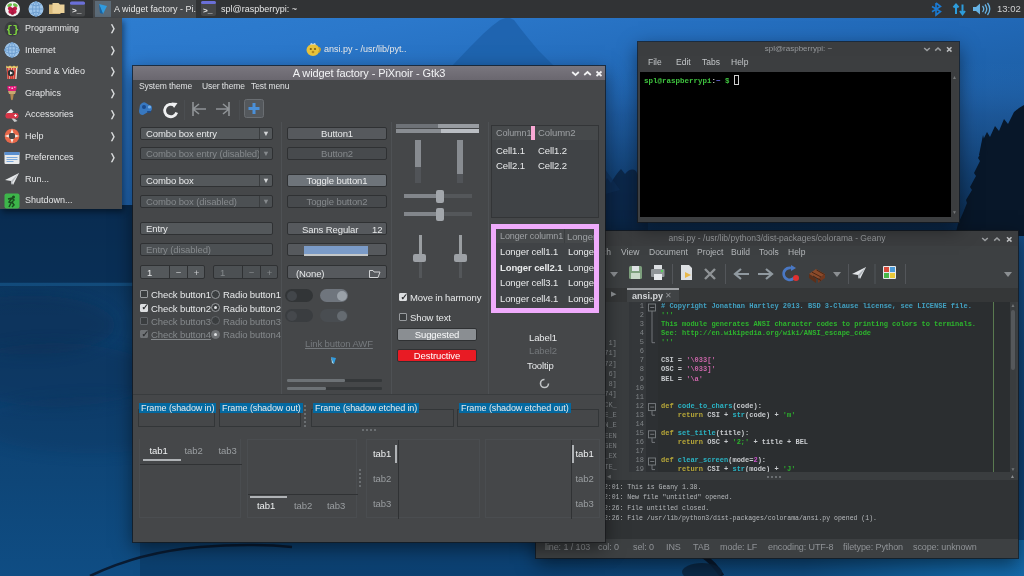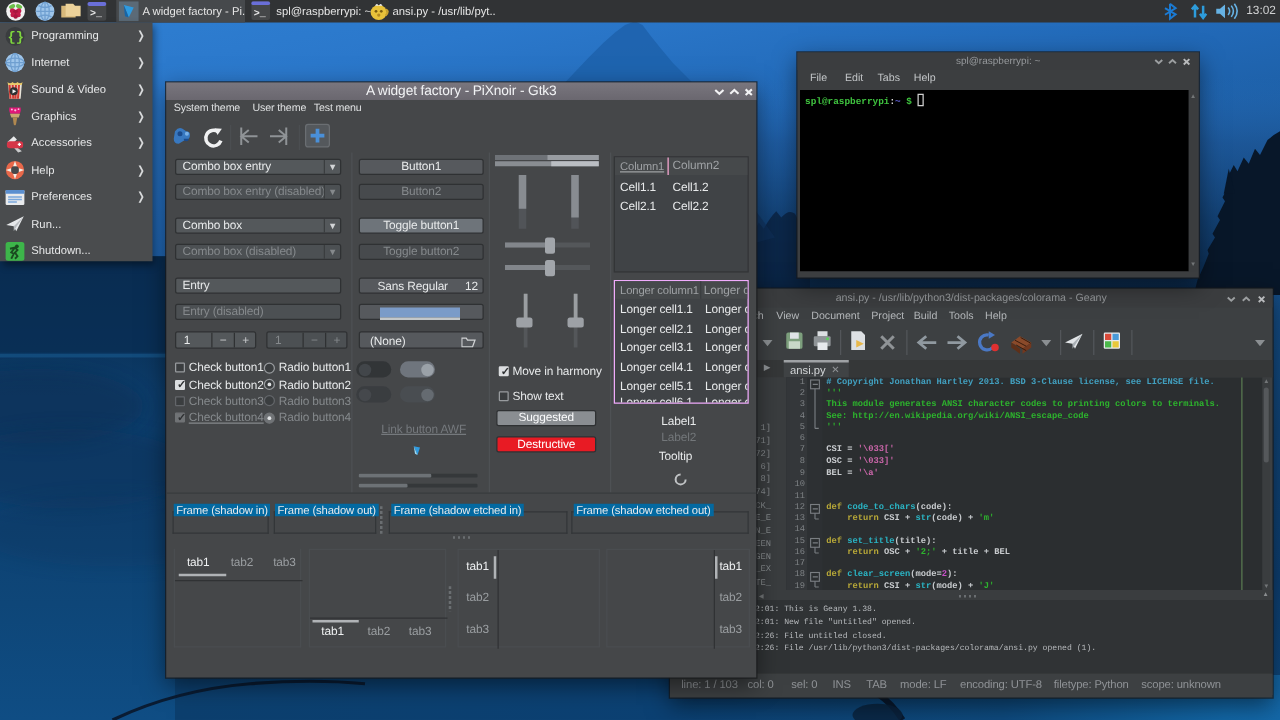--- a/index.html
+++ b/index.html
@@ -141,21 +141,21 @@
         <rect x="1" y="7" width="5" height="5" fill="#4ab84a"></rect>
         <rect x="7" y="7" width="5" height="5" fill="#e8c83a"></rect>
       </g>
     <rect x="369" y="4" width="1" height="20" fill="#53565a"></rect>
     <path d="M468 12 l8 0 l-4 5 z" fill="#8b8f92"></path>
   </svg>
 
   <div class="abs" style="left:0;top:57px;width:482px;height:14px;background:#353738;"></div>
   <div class="abs" style="left:75px;top:59px;color:#8f9396;font-size:7px;">▶</div>
   <div class="abs" style="left:91px;top:57px;width:52px;height:14px;background:#404345;border-top:2px solid #9fa2a5;color:#d2d5d7;font-size:9px;">
-      <span class="abs" style="left:5px;top:1px;">ansi.py</span>
+      <span class="abs" style="left:5px;top:1px;font-weight:bold;">ansi.py</span>
       <span class="abs" style="left:38px;top:1px;color:#909396;font-size:8px;">✕</span>
     </div>
 
   <div class="abs" style="left:0;top:71px;width:93px;height:170px;background:#3a3d3f;font-family:'Liberation Mono',monospace;font-size:7px;color:#84888b;">
     <div class="abs" style="left:64px;top:36px;line-height:10.3px;white-space:pre;">  1]
  71]
  72]
   6]
   8]
  74]
@@ -385,34 +385,34 @@
   <div class="abs" style="left:321px;top:187.5px;width:13px;height:8px;background:#9da1a6;border-radius:2px;"></div>
   <div class="cb on" style="left:266px;top:227px;"></div>
     <span class="lbl" style="left:277px;top:226px;">Move in harmony</span>
   <div class="cb" style="left:266px;top:247px;"></div>
     <span class="lbl" style="left:277px;top:246px;">Show text</span>
   <div class="btn" style="left:264px;top:262px;width:80px;background:#8a8e92;color:#fafbfc;">Suggested</div>
   <div class="btn" style="left:264px;top:283px;width:80px;background:#e81b24;color:#ffffff;">Destructive</div>
 
   <div class="abs" style="left:358px;top:58.5px;width:108px;height:93.5px;background:#404346;border:1px solid #333537;">
     <div class="th" style="left:0;top:0;width:106px;height:14px;"></div>
-    <div class="th" style="left:0;top:0;width:43px;height:14px;line-height:14px;padding-left:4px;border-right:1px solid #f9a8d4;text-decoration:underline;">Column1</div>
+    <div class="th" style="left:0;top:0;width:43px;height:14px;line-height:14px;padding-left:4px;border-right:4px solid #f9a8d4;">Column1</div>
     <span class="lbl" style="left:46px;top:1.5px;color:#9ea1a4;">Column2</span>
     <span class="lbl" style="left:4px;top:19px;">Cell1.1</span>
       <span class="lbl" style="left:46px;top:19px;">Cell1.2</span>
     <span class="lbl" style="left:4px;top:34.5px;">Cell2.1</span>
       <span class="lbl" style="left:46px;top:34.5px;">Cell2.2</span>
   </div>
-  <div class="abs" style="left:358px;top:158px;width:108px;height:99px;background:#404346;border:1px solid #f0abfc;overflow:hidden;">
+  <div class="abs" style="left:358px;top:158px;width:108px;height:89px;background:#404346;border:5px solid #f0abfc;overflow:hidden;">
     <div class="th" style="left:0;top:0;width:106px;height:14px;"></div>
     <div class="th" style="left:0;top:0;width:69px;height:14px;line-height:14px;padding-left:4px;border-right:1px solid #3b3e40;">Longer column1</div>
     <span class="lbl" style="left:71px;top:1.5px;color:#9ea1a4;">Longer co</span>
     <span class="lbl" style="left:4px;top:17px;">Longer cell1.1</span>
       <span class="lbl" style="left:72px;top:17px;">Longer ce</span>
-    <span class="lbl" style="left:4px;top:32.5px;">Longer cell2.1</span>
+    <span class="lbl" style="left:4px;top:32.5px;font-weight:bold;">Longer cell2.1</span>
       <span class="lbl" style="left:72px;top:32.5px;">Longer ce</span>
     <span class="lbl" style="left:4px;top:48px;">Longer cell3.1</span>
       <span class="lbl" style="left:72px;top:48px;">Longer ce</span>
     <span class="lbl" style="left:4px;top:63.5px;">Longer cell4.1</span>
       <span class="lbl" style="left:72px;top:63.5px;">Longer ce</span>
     <span class="lbl" style="left:4px;top:79px;">Longer cell5.1</span>
       <span class="lbl" style="left:72px;top:79px;">Longer ce</span>
     <span class="lbl" style="left:4px;top:92px;">Longer cell6.1</span>
       <span class="lbl" style="left:72px;top:92px;">Longer ce</span>
   </div>
@@ -523,21 +523,21 @@
         <path d="M4 3 L8 13 L5 12 Z" fill="#1565a8"></path>
       </svg>
   </div>
   <div class="tbtn" style="left:197px; width:103px; padding-left:24px;">spl@raspberrypi: ~
     <svg class="abs" width="16" height="16" style="left:4px;top:1px">
         <rect x="0" y="0" width="15" height="15" rx="2" fill="#454749"></rect>
         <rect x="0" y="0" width="15" height="3" rx="1.5" fill="#6a6fd8"></rect>
         <text x="2" y="11.5" font-family="Liberation Mono, monospace" font-size="8" font-weight="bold" fill="#e8e8e8">&gt;_</text>
       </svg>
   </div>
-  <div class="tbtn" style="left:292px; width:134px; padding-left:22px;">ansi.py - /usr/lib/pyt..
+  <div class="tbtn" style="left:302px; width:134px; padding-left:22px;margin-top:40px;">ansi.py - /usr/lib/pyt..
     <svg class="abs" width="17" height="17" style="left:3px;top:1px">
       <ellipse cx="8" cy="9" rx="6.5" ry="6" fill="#e8c23a"></ellipse>
       <path d="M13.5 6.5 q3.5 1 0 5" stroke="#caa22e" stroke-width="1.6" fill="none"></path>
       <circle cx="5.8" cy="8" r="1.1" fill="#7a5c10"></circle>
         <circle cx="10" cy="8" r="1.1" fill="#7a5c10"></circle>
       <circle cx="8" cy="11" r="1.3" fill="#b5891f"></circle>
       <path d="M5 3.5 q1.5 -2.5 3 0 q1.5 -2.5 3 0" fill="#f5f5f5"></path>
     </svg>
   </div>
   <svg class="abs" width="110" height="18" style="left:914px;top:0">

